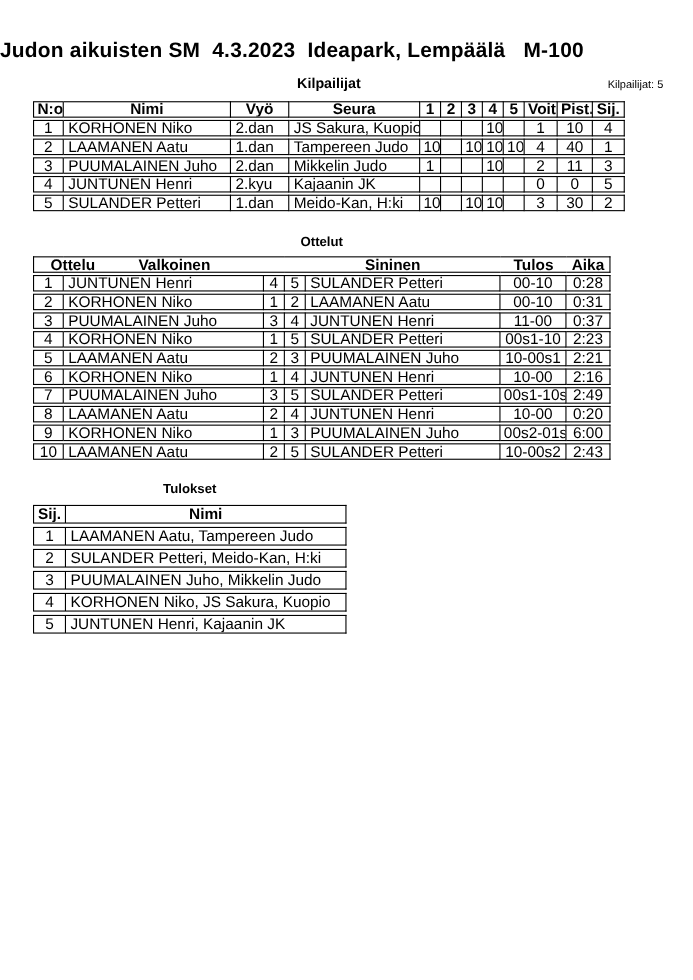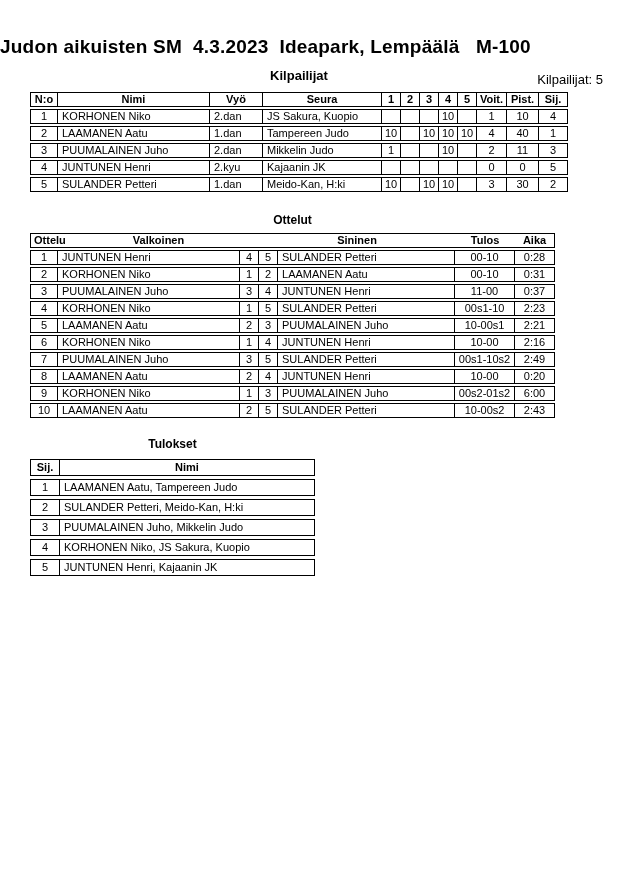--- a/index.html
+++ b/index.html
@@ -9,44 +9,44 @@
   }
   .page { position:relative; width:630px; height:891px; overflow:hidden; background:#fff; }
 
   .title {
     padding-top:36px; text-align:left; font-size:19px; font-weight:bold;
     white-space:pre; letter-spacing:0.2px;
   }
 
   .kilp-row { position:relative; margin-top:10px; height:17px; }
   .kilp-heading { position:absolute; left:30px; width:538px; text-align:center; font-size:13px; font-weight:bold; }
-  .kilp-count { position:absolute; right:27px; top:4px; font-size:13px;margin-left:36px; }
+  .kilp-count { position:absolute; right:27px; top:4px; font-size:10px;margin-left:36px; }
 
   .sec-heading { font-size:12px; font-weight:bold; text-align:center; }
   .h-ottelut  { margin:19px 0 2px 30px; width:525px; }
   .h-tulokset { margin:17px 0 0 30px; width:285px; }
 
-  table { border-collapse:separate; border-spacing:0 2px; table-layout:fixed; font-size:11px; }
+  table { border-collapse:separate; border-spacing:0 2px; table-layout:fixed; font-size:14px; }
   .t1 { margin:5px 0 0 30px; width:538px; }
   .t2 { margin:4px 0 0 30px; width:525px; }
   .t3 { margin:5px 0 0 30px; width:285px; border-spacing:0 3px; }
 
   th, td {
     border:1px solid #000; border-left:none;
     padding:0 3px; height:13px; line-height:13px;
     overflow:hidden; white-space:nowrap;
   }
   th:first-child, td:first-child { border-left:1px solid #000; }
   th { font-weight:bold; text-align:center; }
   td { text-align:center; }
   td.l { text-align:left; padding-left:4px; }
 
   .t2 thead th { border-right:none;text-align:center; }
   .t2 thead th:last-child { border-right:1px solid #000; }
-  .t2 thead th.ottelu { text-align:left; overflow:visible; padding-left:3px; }
+  .t2 thead th.ottelu { text-align:left; overflow:visible; padding-left:15px; }
 
   .t3 th, .t3 td { height:15px; line-height:15px; }
 </style>
 </head>
 <body>
 
 <div class="page">
 
   <div class="title">Judon aikuisten SM  4.3.2023  Ideapark, Lempäälä   M-100</div>
 

